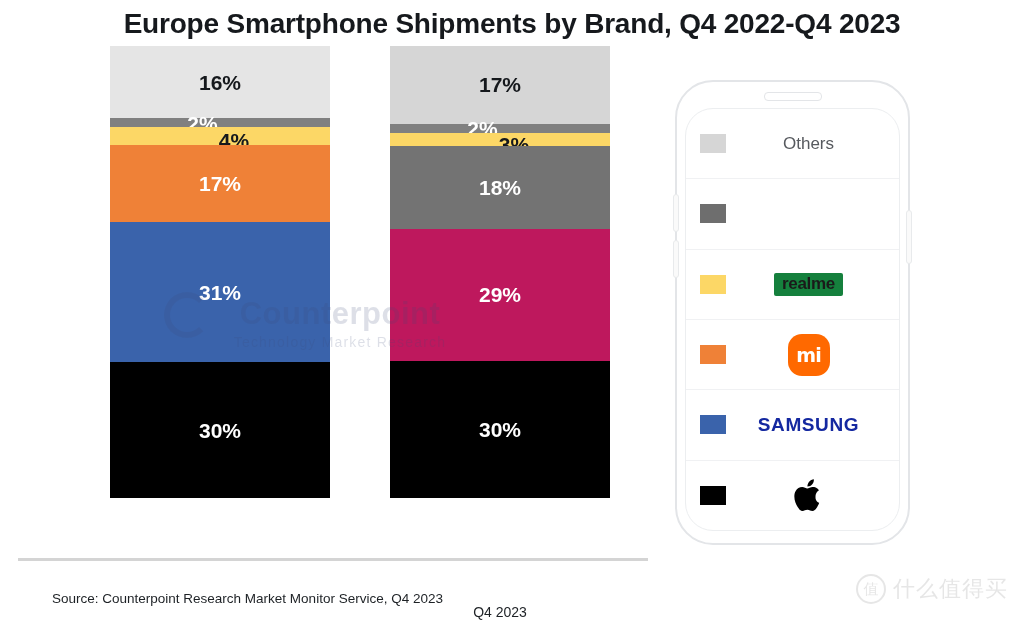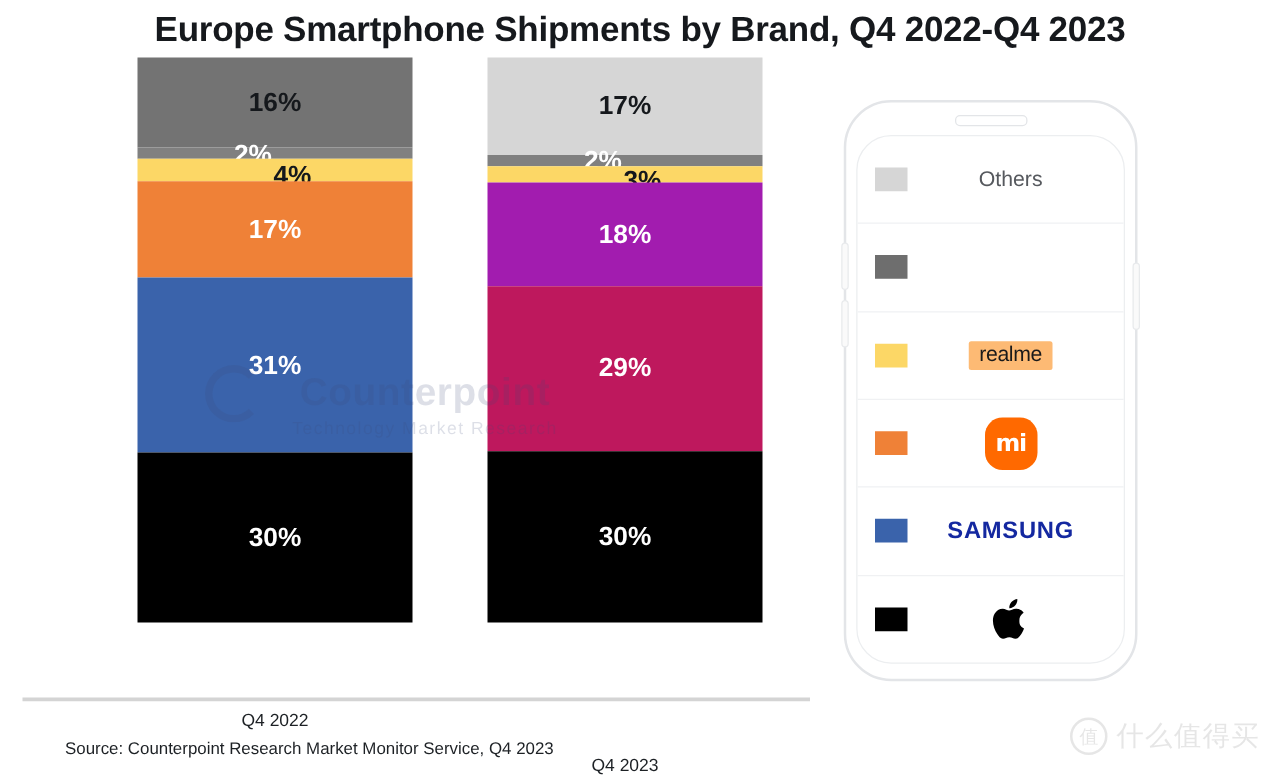--- a/index.html
+++ b/index.html
@@ -247,24 +247,24 @@
     color: #56595e;
     font-weight: normal;
   }
   .mark-honor {
     font-size: 19px;
     font-weight: bold;
     color: #0c0c0c;
     letter-spacing: 1.2px;
   }
   .mark-realme {
-    background: #fdba74;
+    background: #15803d;
     color: #1a1a1a;
     font-size: 17px;
-    font-weight: normal;
+    font-weight: bold;
     padding: 1px 8px 2px 8px;
     border-radius: 2px;
     letter-spacing: -0.3px;
   }
   .mark-xiaomi {
     width: 42px;
     height: 42px;
     background: #ff6900;
     border-radius: 14px;
     display: flex;
@@ -285,21 +285,21 @@
   }
 </style>
 </head>
 <body>
 
 <div id="chart-title">Europe Smartphone Shipments by Brand, Q4 2022-Q4 2023</div>
 
 <div id="plot-area">
 
   <div class="bar-group" id="bar-group-0">
-      <div class="bar-seg" style="flex: 0 0 16%; background: #737373;">
+      <div class="bar-seg" style="flex: 0 0 16%; background: #e5e5e5;">
         <span class="seg-label dark">16%</span>
       </div>
       <div class="bar-seg" style="flex: 0 0 2%; background: rgb(128, 128, 128);">
         <span class="seg-label light off-left">2%</span>
       </div>
       <div class="bar-seg" style="flex: 0 0 4%; background: rgb(252, 215, 102);">
         <span class="seg-label dark off-right">4%</span>
       </div>
       <div class="bar-seg" style="flex: 0 0 17%; background: rgb(239, 129, 55);">
         <span class="seg-label light">17%</span>
@@ -314,39 +314,38 @@
   <div class="bar-group" id="bar-group-1">
       <div class="bar-seg" style="flex: 0 0 17.1717%; background: rgb(214, 214, 214);">
         <span class="seg-label dark">17%</span>
       </div>
       <div class="bar-seg" style="flex: 0 0 2.0202%; background: rgb(128, 128, 128);">
         <span class="seg-label light off-left">2%</span>
       </div>
       <div class="bar-seg" style="flex: 0 0 3.0303%; background: rgb(252, 215, 102);">
         <span class="seg-label dark off-right">3%</span>
       </div>
-      <div class="bar-seg" style="flex: 0 0 18.1818%; background: #a21caf;">
+      <div class="bar-seg" style="flex: 0 0 18.1818%; background: #737373;">
         <span class="seg-label light">18%</span>
       </div>
       <div class="bar-seg" style="flex: 0 0 29.2929%; background: #be185d;">
         <span class="seg-label light">29%</span>
       </div>
       <div class="bar-seg" style="flex: 0 0 30.303%; background: rgb(0, 0, 0);">
         <span class="seg-label light">30%</span>
       </div>
     </div>
 
   <div id="chart-watermark">
     <div class="wm-ring"></div>
     <div class="wm-main">Counterpoint</div>
     <div class="wm-sub">Technology Market Research</div>
   </div>
 
   <div id="axis-line"></div>
-  <div class="axis-tick-label" id="axis-tick-label-0">Q4 2022</div>
   <div class="axis-tick-label" id="axis-tick-label-1">Q4 2023</div>
 </div>
 
 <div id="phone-legend">
   <div id="phone-earpiece"></div>
   <div class="phone-btn" id="phone-btn-vol-up"></div>
   <div class="phone-btn" id="phone-btn-vol-down"></div>
   <div class="phone-btn" id="phone-btn-power"></div>
   <div id="phone-screen">
       <div class="legend-row">

